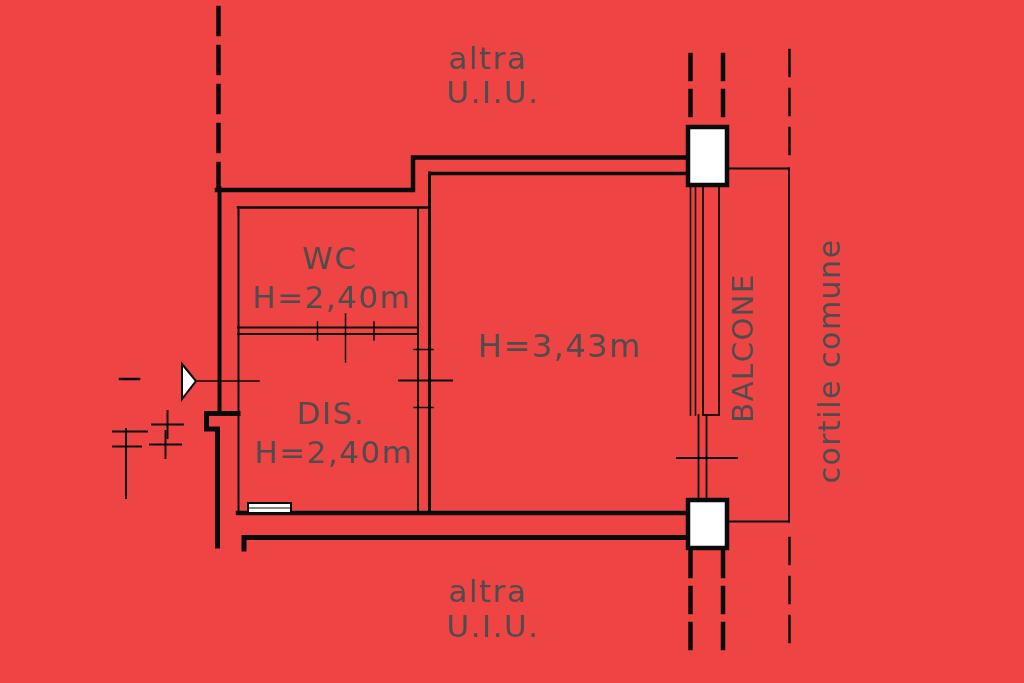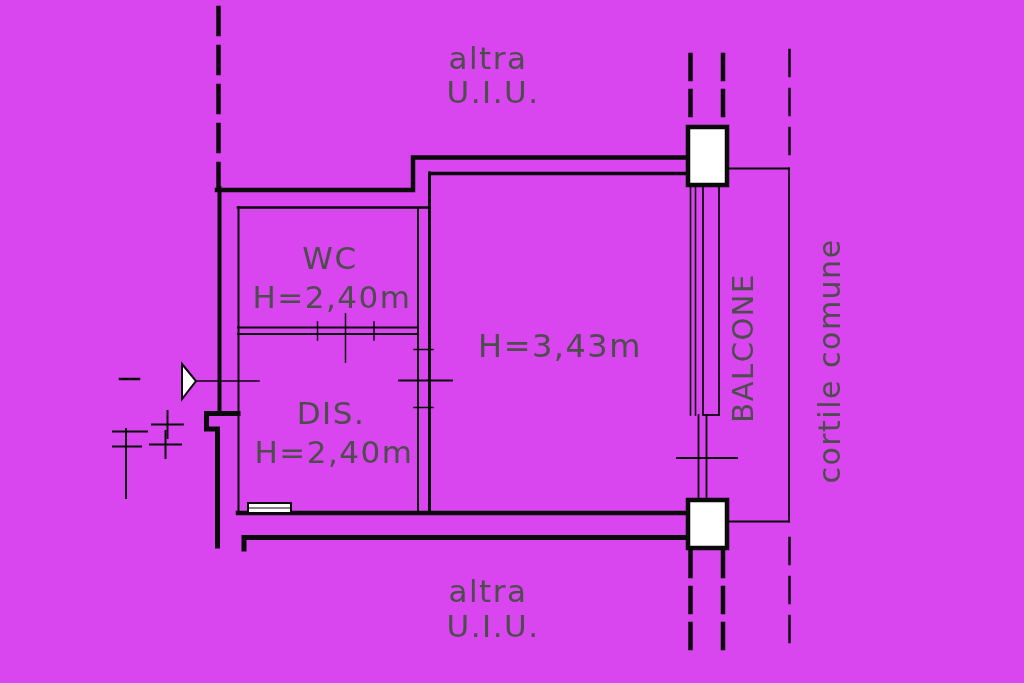--- a/index.html
+++ b/index.html
@@ -1,19 +1,19 @@
 <!DOCTYPE html>
 <html><head>
 <meta charset="utf-8">
 <style>
   html,body{margin:0;padding:0;background:#ffffff;}
   .stage{
     position:relative;
     width:1024px;height:683px;
-    background:#d946ef;
+    background:#ef4444;
     overflow:hidden;
     font-family:"DejaVu Sans", sans-serif;
   }
   svg{display:block;}
   .w{stroke:#0a0a0a;fill:none;stroke-linecap:square;stroke-linejoin:miter;}
   .thick{stroke-width:5;}
   .t45{stroke-width:4.5;}
   .t4{stroke-width:4;}
   .t3{stroke-width:3;}
   .t35{stroke-width:3.5;}

